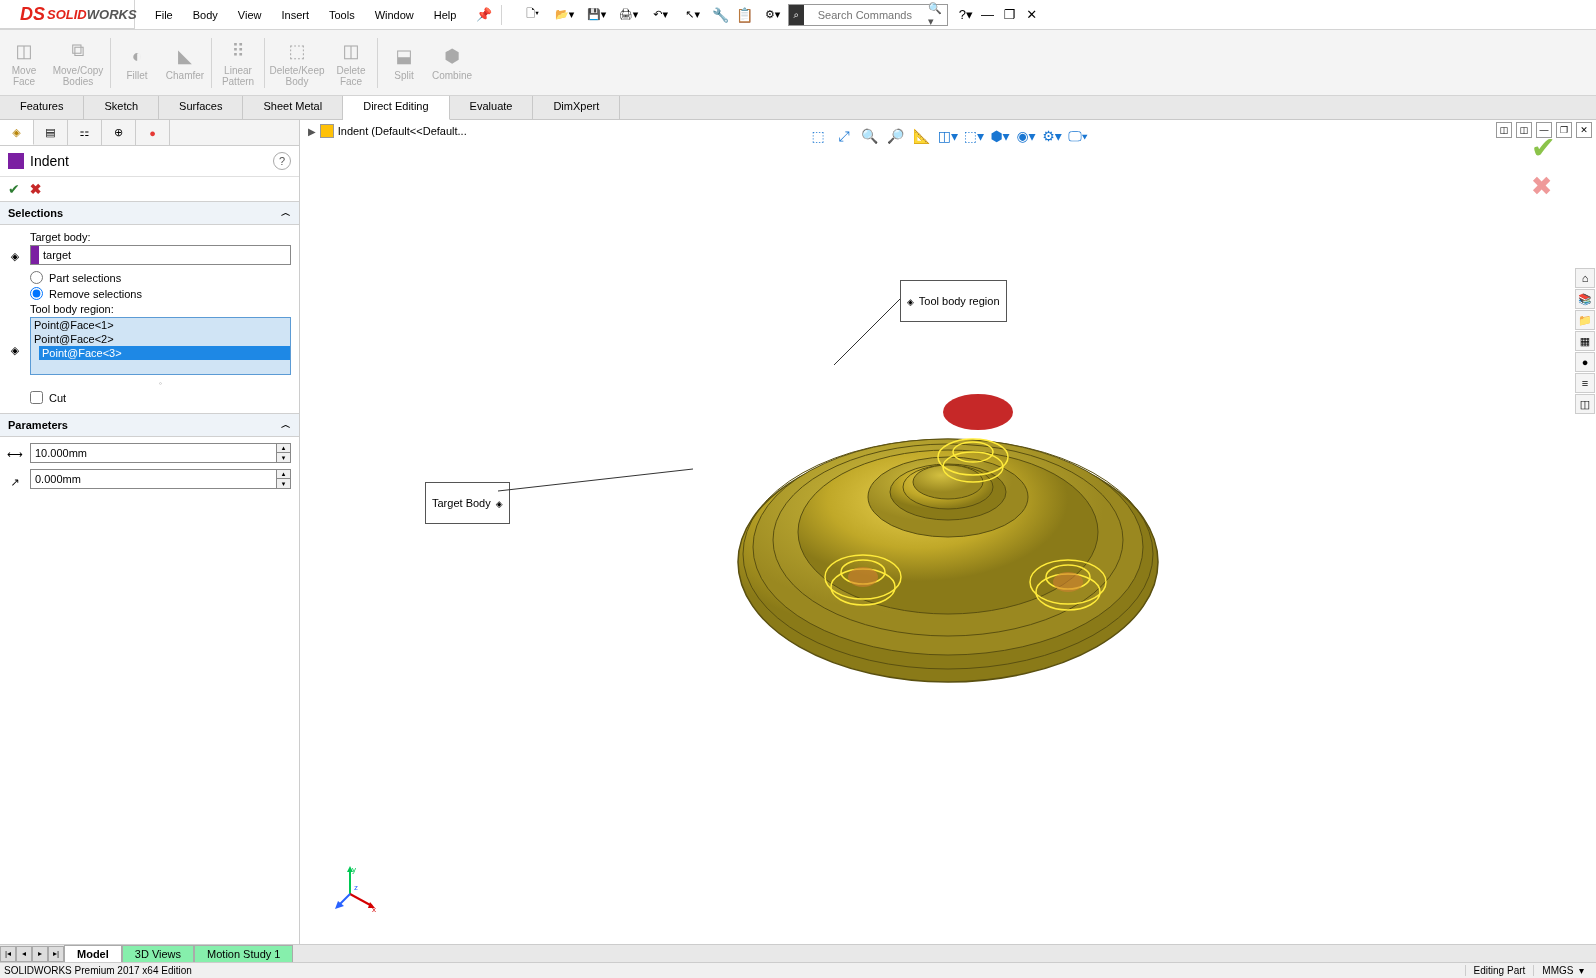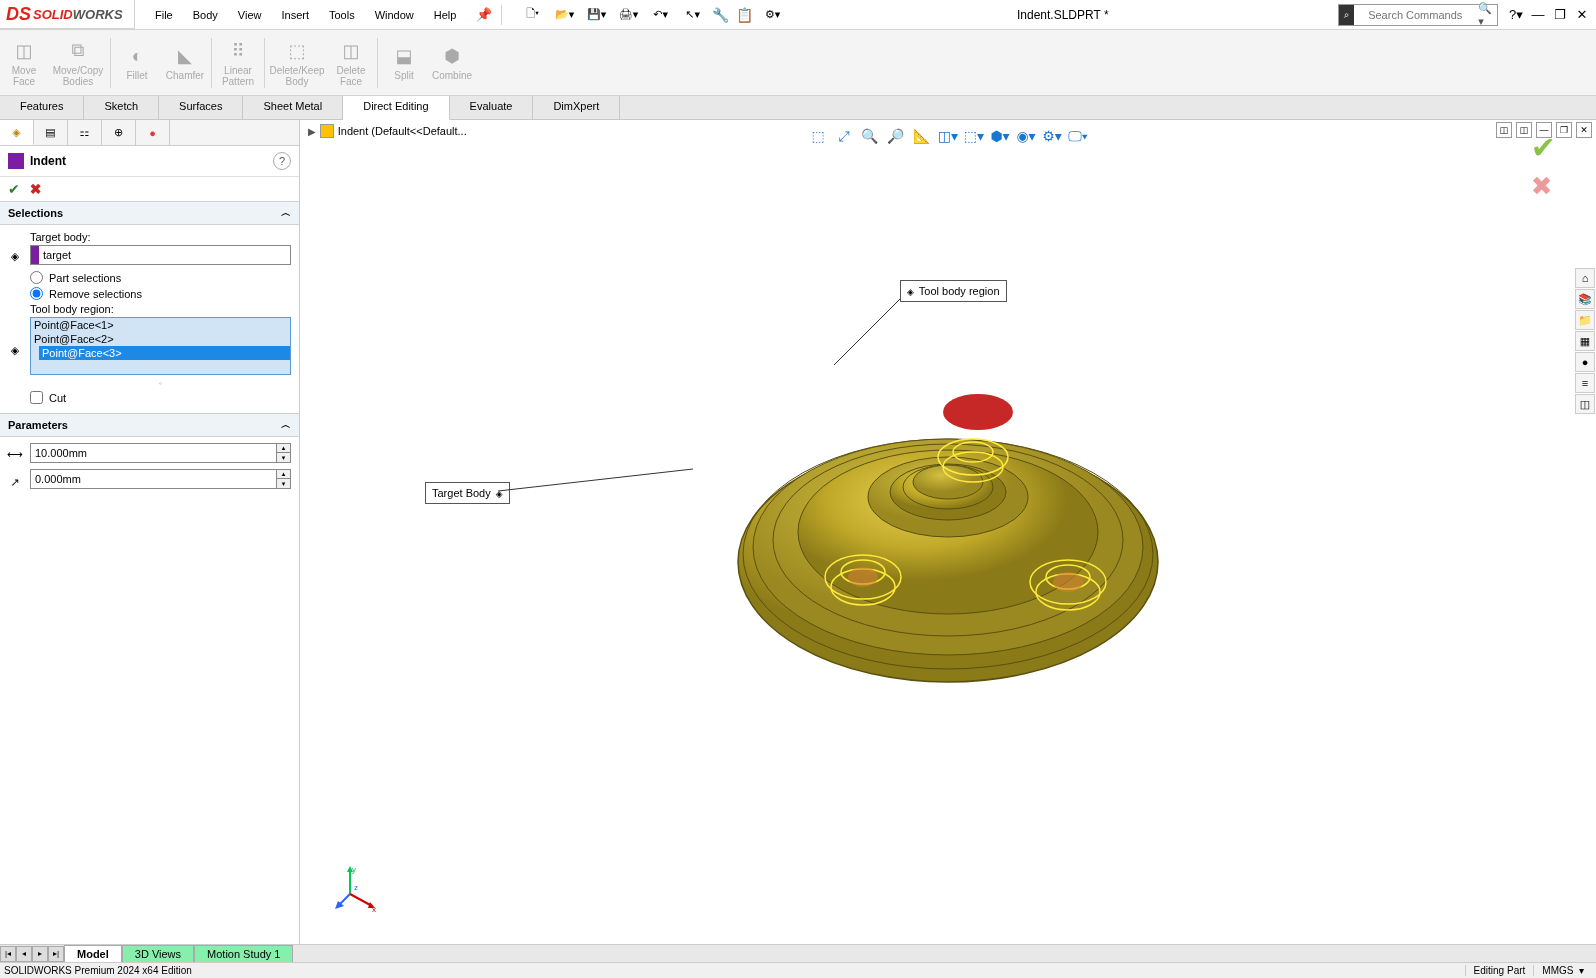--- a/index.html
+++ b/index.html
@@ -1,20 +1,20 @@
 <!DOCTYPE html>
 <html><head>
 <meta charset="utf-8">
 <style>
 * { margin: 0; padding: 0; box-sizing: border-box; font-family: "Segoe UI", Arial, sans-serif; }
 body { background: #fff; width: 1596px; height: 978px; overflow: hidden; font-size: 11px; color: #000; position: relative; }
 
 
 .titlebar { height: 30px; display: flex; align-items: center; background: #fff; border-bottom: 1px solid #d4d4d4; }
-.logo { width: 135px; height: 29px; display: flex; align-items: center; padding-left: 6px; border: 1px solid #d4d4d4; border-top: none; border-left: none; }
+.logo { width: 135px; height: 29px; display: flex; align-items: center; padding-left: 20px; border: 1px solid #d4d4d4; border-top: none; border-left: none; }
 .logo-ds { color: #e2231a; font-weight: bold; font-style: italic; font-size: 18px; margin-right: 2px; }
 .logo-text1 { color: #e2231a; font-weight: bold; font-size: 13px; font-style: italic; }
 .logo-text2 { color: #555; font-weight: bold; font-size: 13px; font-style: italic; }
 .menus { display: flex; gap: 0; margin-left: 10px; }
 .menu-item { padding: 6px 10px; cursor: pointer; }
 .pin-icon { margin-left: 10px; color: #1976d2; font-size: 13px; }
 .divider-v { width: 1px; height: 20px; background: #d4d4d4; margin: 0 8px; }
 .top-icons { display: flex; align-items: center; gap: 2px; margin-left: 8px; }
 .top-icon { width: 22px; height: 22px; display: flex; align-items: center; justify-content: center; color: #666; font-size: 14px; }
 .top-icon-drop { width: 30px; display: flex; align-items: center; justify-content: center; }
@@ -40,21 +40,21 @@
 
 .main-area { display: flex; height: calc(100% - 30px - 66px - 24px - 18px - 16px); position: relative; }
 
 
 .prop-panel { width: 300px; background: #fff; border-right: 1px solid #ccc; overflow-y: auto; position: relative; }
 .prop-tabs { height: 26px; display: flex; border-bottom: 1px solid #ccc; background: #f4f4f4; }
 .prop-tab { width: 34px; height: 25px; border-right: 1px solid #ccc; display: flex; align-items: center; justify-content: center; cursor: pointer; }
 .prop-tab.active { background: #fff; border-bottom: 1px solid #fff; margin-bottom: -1px; }
 .prop-header { display: flex; align-items: center; padding: 6px 8px; border-bottom: 1px solid #e0e0e0; }
 .prop-header .ico { width: 16px; height: 16px; background: #7b1fa2; margin-right: 6px; }
-.prop-header .title { font-weight: bold; font-size: 12px; }
+.prop-header .title { font-weight: normal; font-size: 14px; }
 .prop-header .help { margin-left: auto; width: 18px; height: 18px; border: 1px solid #aaa; border-radius: 50%; display: flex; align-items: center; justify-content: center; font-size: 11px; color: #555; }
 .prop-actions { padding: 4px 8px; display: flex; gap: 10px; }
 .ok-icn { color: #2e7d32; font-size: 14px; }
 .cancel-icn { color: #c62828; font-size: 14px; font-weight: bold; }
 .section-hdr { background: #eef3f8; padding: 4px 8px; font-weight: bold; display: flex; align-items: center; border-top: 1px solid #d0d0d0; border-bottom: 1px solid #d0d0d0; }
 .section-hdr .chev { margin-left: auto; font-size: 10px; }
 .section-body { padding: 6px 8px 6px 30px; position: relative; }
 .lbl { font-size: 11px; margin-bottom: 2px; display: block; }
 .selbox { border: 1px solid #888; height: 20px; display: flex; align-items: center; background: #fff; margin-bottom: 6px; }
 .selbox .color-swatch { width: 8px; height: 18px; background: #7b1fa2; }
@@ -85,21 +85,21 @@
 .doc-ctrl { width: 16px; height: 16px; border: 1px solid #999; display: flex; align-items: center; justify-content: center; font-size: 9px; }
 
 
 .right-toolbar { position: absolute; right: 1px; top: 148px; width: 20px; display: flex; flex-direction: column; gap: 1px; }
 .rt-icon { width: 20px; height: 20px; border: 1px solid #ccc; background: #f4f4f4; display: flex; align-items: center; justify-content: center; font-size: 11px; }
 
 
 .model-svg { position: absolute; top: 50%; left: 50%; transform: translate(-50%, -50%); }
 
 
-.callout { position: absolute; background: #fff; border: 1px solid #555; padding: 4px 6px; font-size: 11px; }
+.callout { position: absolute; background: #fff; border: 1px solid #555; padding: 14px 6px; font-size: 11px; }
 
 
 .triad { position: absolute; bottom: 30px; left: 30px; }
 
 
 .btm-tabs { height: 18px; background: #e8e8e8; border-top: 1px solid #ccc; display: flex; align-items: center; }
 .btm-nav { display: flex; gap: 0; }
 .btm-nav-btn { width: 16px; height: 16px; border: 1px solid #aaa; background: #ddd; display: flex; align-items: center; justify-content: center; font-size: 8px; }
 .btm-tab { padding: 2px 12px; border: 1px solid #aaa; border-bottom: none; background: #86efac; cursor: pointer; font-size: 11px; }
 .btm-tab.active { background: #fff; font-weight: bold; }
@@ -133,21 +133,20 @@
     <div class="top-icon-drop">🗋▾</div>
     <div class="top-icon-drop">📂▾</div>
     <div class="top-icon-drop">💾▾</div>
     <div class="top-icon-drop">🖨▾</div>
     <div class="top-icon-drop">↶▾</div>
     <div class="top-icon-drop">↖▾</div>
     <div class="top-icon">🔧</div>
     <div class="top-icon">📋</div>
     <div class="top-icon-drop">⚙▾</div>
   </div>
-  <div class="doc-title">Indent.SLDPRT *</div>
   <div class="search-box">
     <div class="search-icn">⌕</div>
     <input placeholder="Search Commands" style="">
     <span style="margin:0 4px;color:#555">🔍▾</span>
   </div>
   <div class="win-ctrls">
     <div class="win-ctrl">?▾</div>
     <div class="win-ctrl">—</div>
     <div class="win-ctrl">❐</div>
     <div class="win-ctrl">✕</div>
@@ -417,17 +416,17 @@
     <div class="btm-nav-btn">◂</div>
     <div class="btm-nav-btn">▸</div>
     <div class="btm-nav-btn">▸|</div>
   </div>
   <div class="btm-tab active">Model</div>
   <div class="btm-tab">3D Views</div>
   <div class="btm-tab">Motion Study 1</div>
 </div>
 
 <div class="statusbar">
-  <span>SOLIDWORKS Premium 2024 x64 Edition</span>
+  <span>SOLIDWORKS Premium 2017 x64 Edition</span>
   <div class="status-spacer"></div>
   <div class="status-cell">Editing Part</div>
   <div class="status-cell"><span>MMGS</span> &nbsp;▾</div>
 </div>
 
 </body></html>

